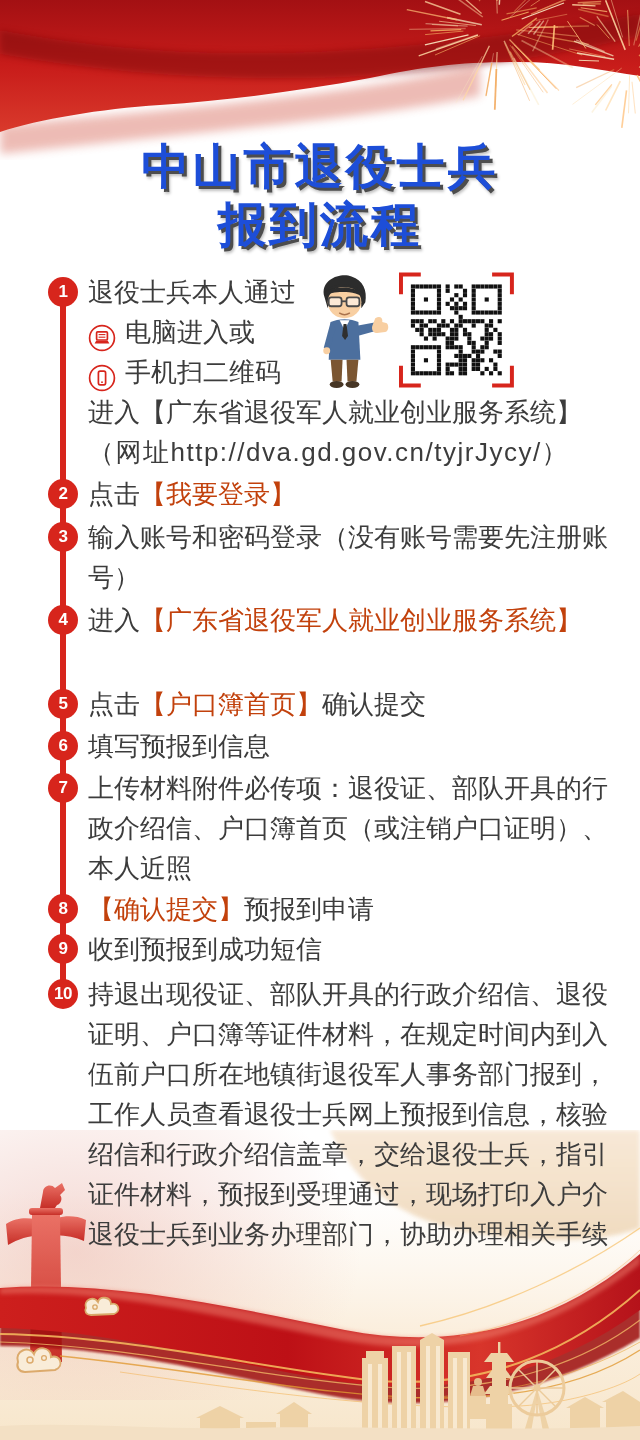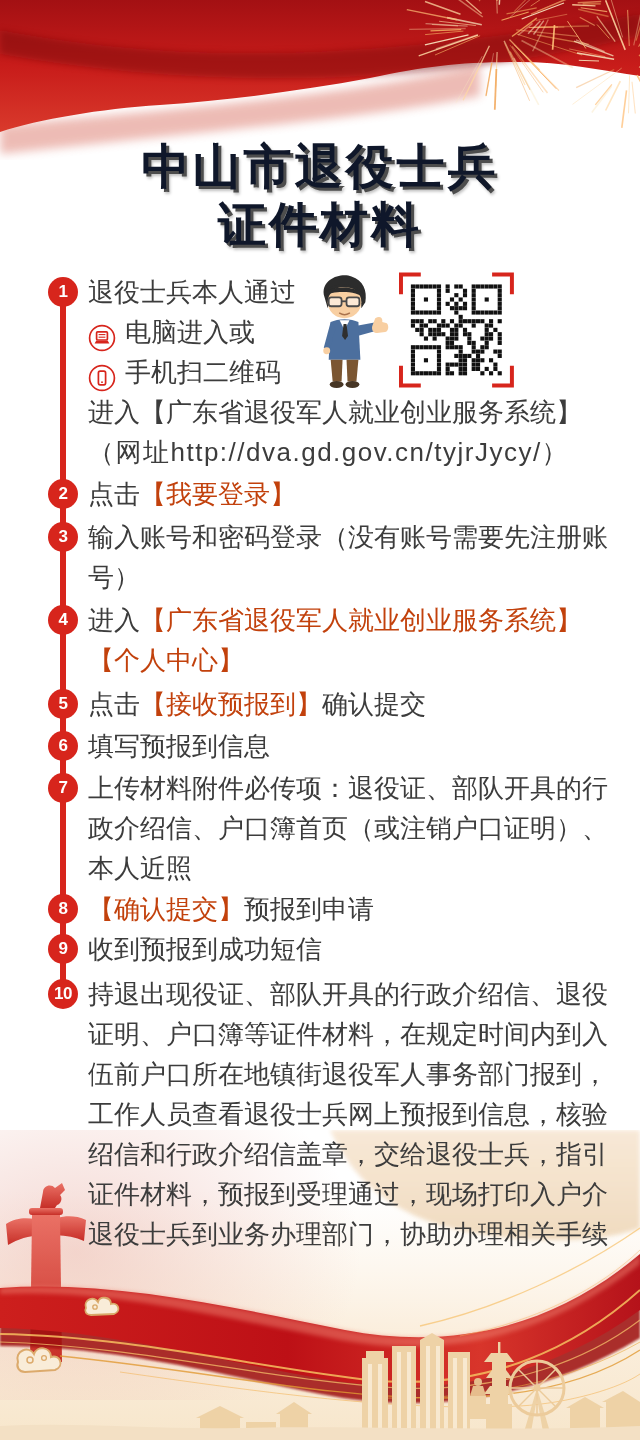--- a/index.html
+++ b/index.html
@@ -4,21 +4,21 @@
 <style>
   html,body{margin:0;padding:0;background:#888;}
   .poster{position:relative;width:640px;height:1440px;background:#ffffff;overflow:hidden;
           font-family:"Liberation Sans","DejaVu Sans",sans-serif;margin:0 auto;}
   svg{display:block;}
   .deco{position:absolute;left:0;pointer-events:none;}
   .hdr{top:0;z-index:1;}
   .ftr{bottom:0;z-index:1;}
   
   .title{position:absolute;top:138px;left:0;width:100%;text-align:center;z-index:3;
-         color:#0f172a;font-weight:bold;font-size:48px;line-height:58px;letter-spacing:3px;
+         color:#1d4ed8;font-weight:bold;font-size:48px;line-height:58px;letter-spacing:3px;
          text-shadow:3px 3px 0 #4d4d4d,4px 5px 3px rgba(0,0,0,.25);}
   
   .rail{position:absolute;left:60px;top:292px;width:6px;height:702px;background:#d7251c;z-index:2;border-radius:3px;}
   .step{position:absolute;left:48px;width:562px;z-index:3;}
   .badge{position:absolute;left:0;top:5px;width:30px;height:30px;border-radius:50%;background:#d7251c;
          color:#fff;font-weight:bold;font-size:17px;display:flex;align-items:center;justify-content:center;
          letter-spacing:-0.5px;z-index:4;}
   .stext{margin-left:40px;font-size:26px;line-height:40px;color:#3c3c3c;}
   .line{white-space:nowrap;}
   .red{color:#c2410c;}
@@ -163,21 +163,21 @@
         <line x1="557.0" y1="-14.9" x2="558.1" y2="-36.5" stroke="#ffbf77" stroke-width="1.44" opacity="0.76"></line>
         <line x1="567.5" y1="21.2" x2="585.9" y2="48.5" stroke="#ffbf77" stroke-width="0.94" opacity="0.86"></line>
         <line x1="572.2" y1="4.8" x2="595.5" y2="5.9" stroke="#ffd9a3" stroke-width="1.37" opacity="0.86"></line>
         <line x1="564.6" y1="-13.3" x2="576.4" y2="-37.0" stroke="#f9e7c0" stroke-width="1.50" opacity="0.65"></line>
         <line x1="543.8" y1="20.6" x2="533.5" y2="34.5" stroke="#f9e7c0" stroke-width="1.42" opacity="0.58"></line>
       </g>
   </svg>
 
   <div class="title">
     <div>中山市退役士兵</div>
-    <div>证件材料</div>
+    <div>报到流程</div>
   </div>
 
   <div class="rail"></div>
 
   <div class="step" style="top:272px">
     <div class="badge">1</div>
     <div class="stext">
       <div class="line">
         <span class="dark">退役士兵本人通过</span></div>
       <div class="line iconline">
@@ -467,30 +467,28 @@
       <div class="line"><span class="dark">输入账号和密码登录（没有账号需要先注册账</span></div>
       <div class="line"><span class="dark">号）</span></div>
     </div>
   </div>
 
   <div class="step" style="top:600px">
     <div class="badge">4</div>
     <div class="stext">
       <div class="line">
         <span class="dark">进入</span><span class="red">【广东省退役军人就业创业服务系统】</span></div>
-      <div class="line">
-        <span class="red">【个人中心】</span></div>
     </div>
   </div>
 
   <div class="step" style="top:684px">
     <div class="badge">5</div>
     <div class="stext">
         <div class="line">
-      <span class="dark">点击</span><span class="red">【接收预报到】</span><span class="dark">确认提交</span>
+      <span class="dark">点击</span><span class="red">【户口簿首页】</span><span class="dark">确认提交</span>
     </div>
       </div>
   </div>
 
   <div class="step" style="top:726px">
     <div class="badge">6</div>
     <div class="stext">
         <div class="line">
       <span class="dark">填写预报到信息</span></div>
       </div>

